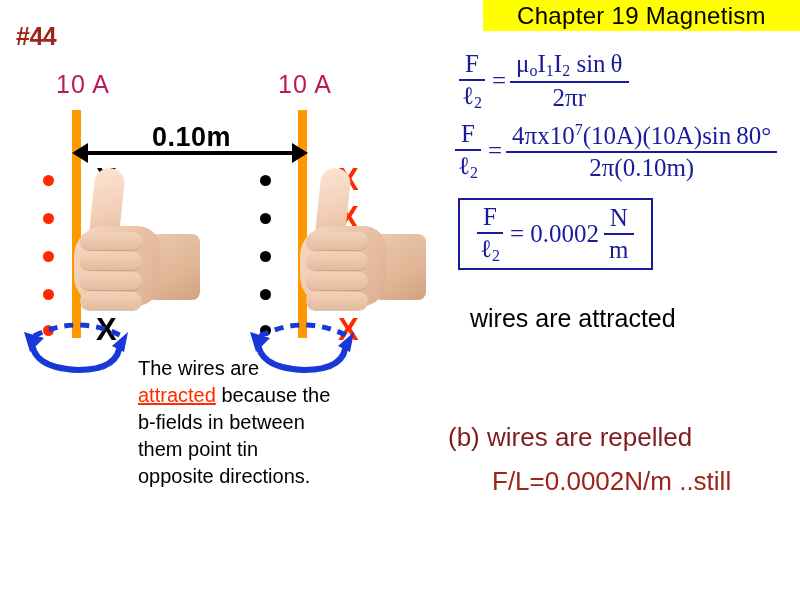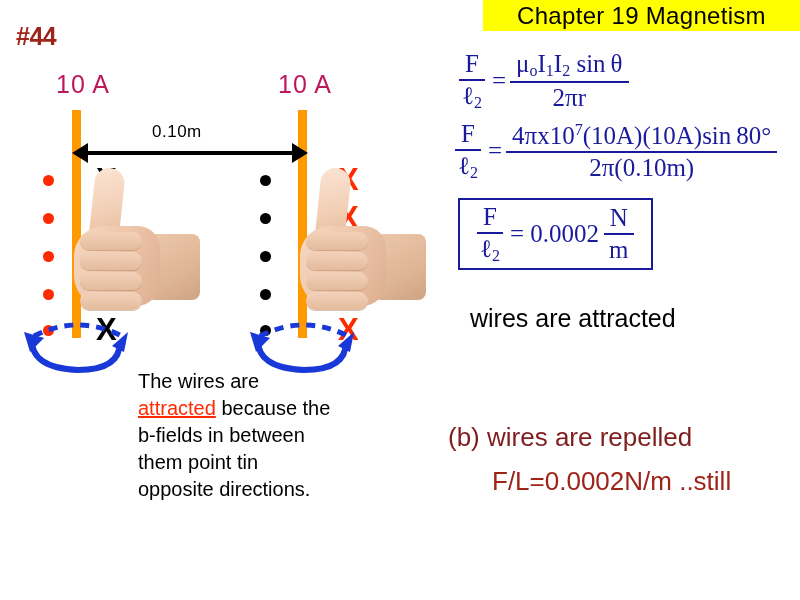--- a/index.html
+++ b/index.html
@@ -82,24 +82,25 @@
     height: 0;
     border-top: 10px solid transparent;
     border-bottom: 10px solid transparent;
   }
   .dim-arrow-left  { left: 72px;  border-right: 16px solid #000000; }
   .dim-arrow-right { left: 292px; border-left: 16px solid #000000; }
   .dim-label {
     position: absolute;
     left: 152px;
     top: 122px;
-    font-size: 17px;
+    font-size: 27px;
     color: #000000;
     letter-spacing: 0.5px;
     white-space: nowrap;
+    font-weight: bold;
   }
 
   
   .field-dot {
     position: absolute;
     width: 11px;
     height: 11px;
     border-radius: 50%;
   }
   .dot-red   { background: #ff2a00; }
@@ -168,21 +169,21 @@
     width: 116px;
     height: 64px;
   }
   .loop-left  { left: 20px;  top: 312px; }
   .loop-right { left: 246px; top: 312px; }
 
   
   .explain {
     position: absolute;
     left: 138px;
-    top: 368px;
+    top: 355px;
     width: 200px;
     font-size: 20px;
     line-height: 27px;
     color: #000000;
   }
   .explain .hl {
     color: #ff2a00;
     text-decoration: underline;
   }
 

